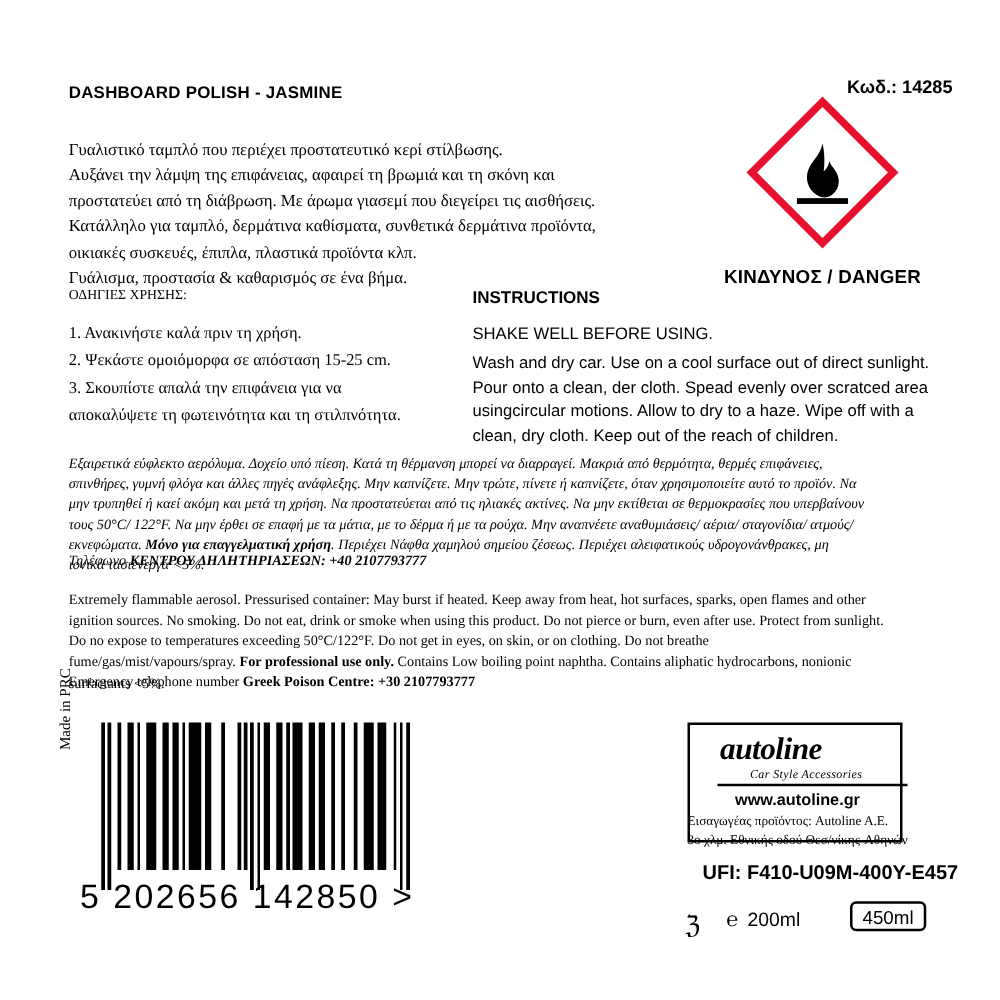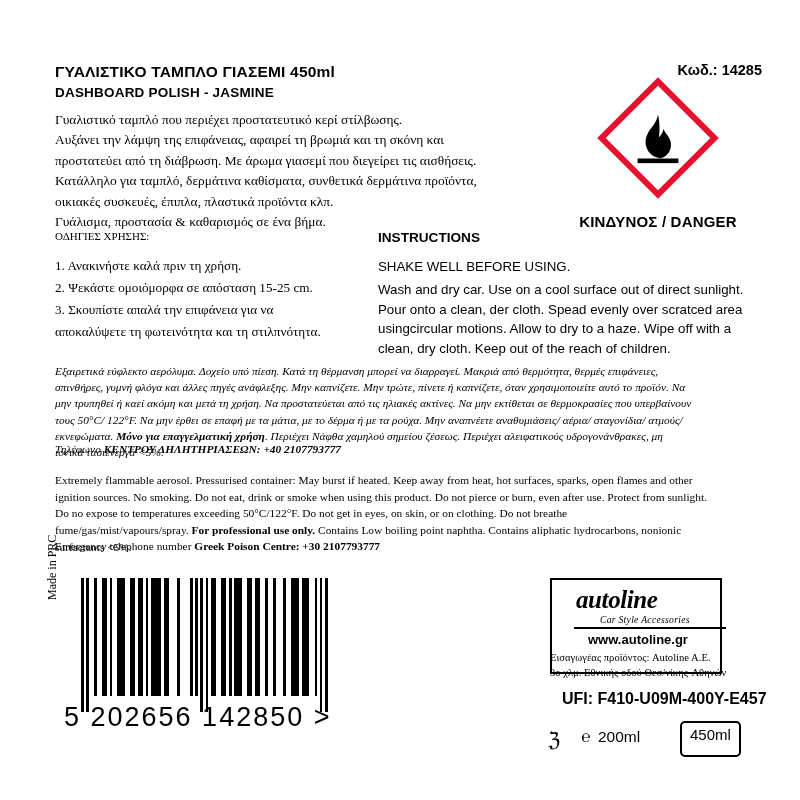--- a/index.html
+++ b/index.html
@@ -321,32 +321,31 @@
     top: 3px;
     font-family: "Liberation Sans", sans-serif;
     font-size: 15.5px;
   }
   .vol-badge {
     position: absolute;
     left: 132px;
     top: -4px;
     border: 2px solid #000;
     border-radius: 5px;
-    padding: 3px 8px 12px 8px;
+    padding: 3px 8px 0 8px;
     font-family: "Liberation Sans", sans-serif;
     font-size: 15px;
   }
 </style>
 </head>
 <body>
 
 <div class="page">
 
   <div class="header">
-    <div class="title-gr">ΓΥΑΛΙΣΤΙΚΟ ΤΑΜΠΛΟ ΓΙΑΣΕΜΙ 450ml</div>
     <div class="title-en">DASHBOARD POLISH - JASMINE</div>
   </div>
   <div class="code">Κωδ.: 14285</div>
 
   <div class="intro">
     <div>Γυαλιστικό ταμπλό που περιέχει προστατευτικό κερί στίλβωσης.</div>
     <div>Αυξάνει την λάμψη της επιφάνειας, αφαιρεί τη βρωμιά και τη σκόνη και</div>
     <div>προστατεύει από τη διάβρωση. Με άρωμα γιασεμί που διεγείρει τις αισθήσεις.</div>
     <div>Κατάλληλο για ταμπλό, δερμάτινα καθίσματα, συνθετικά δερμάτινα προϊόντα,</div>
     <div>οικιακές συσκευές, έπιπλα, πλαστικά προϊόντα κλπ.</div>

